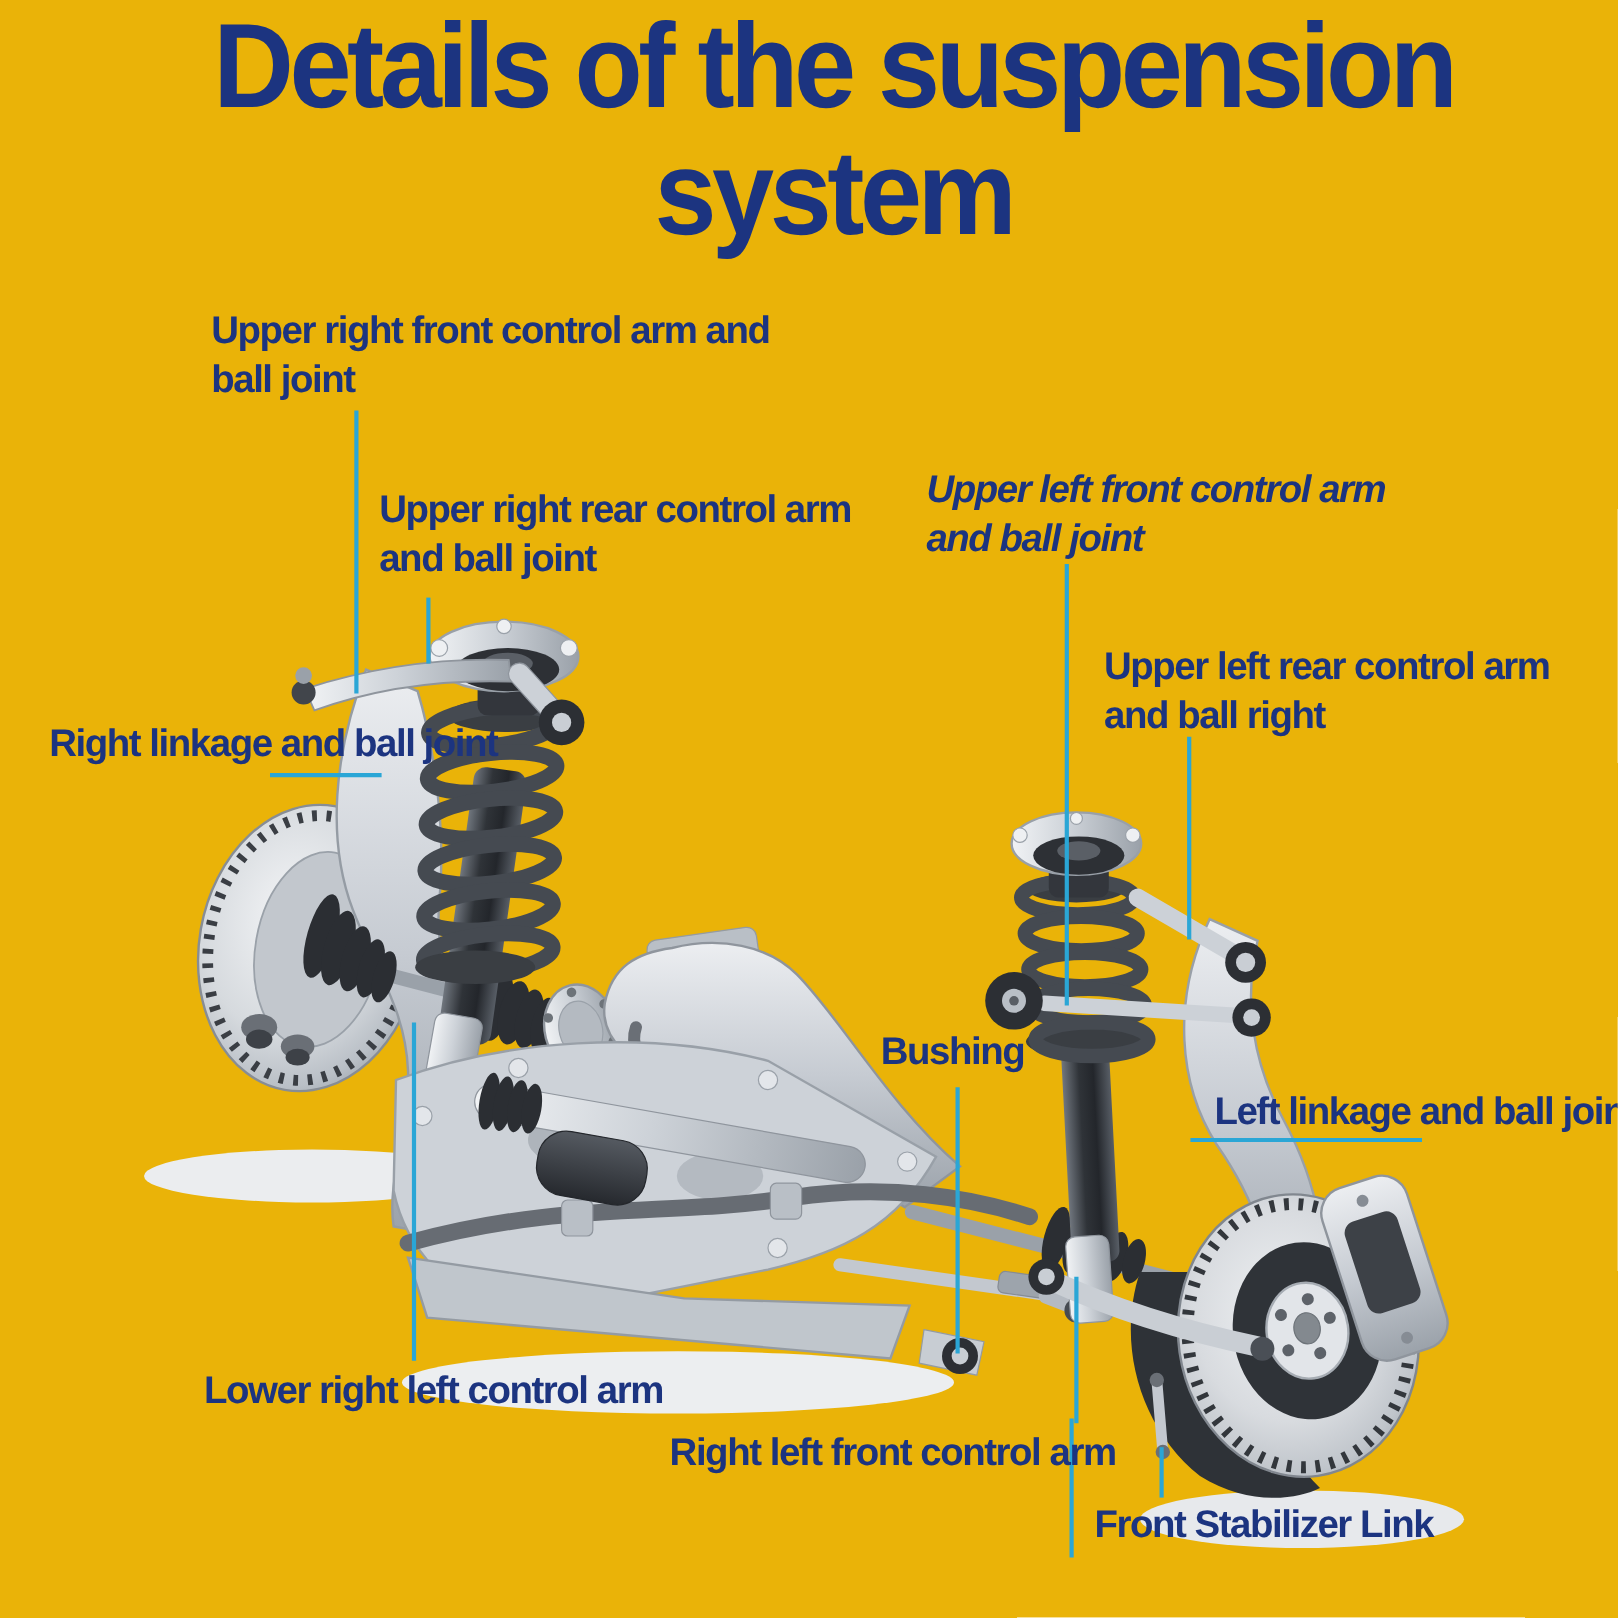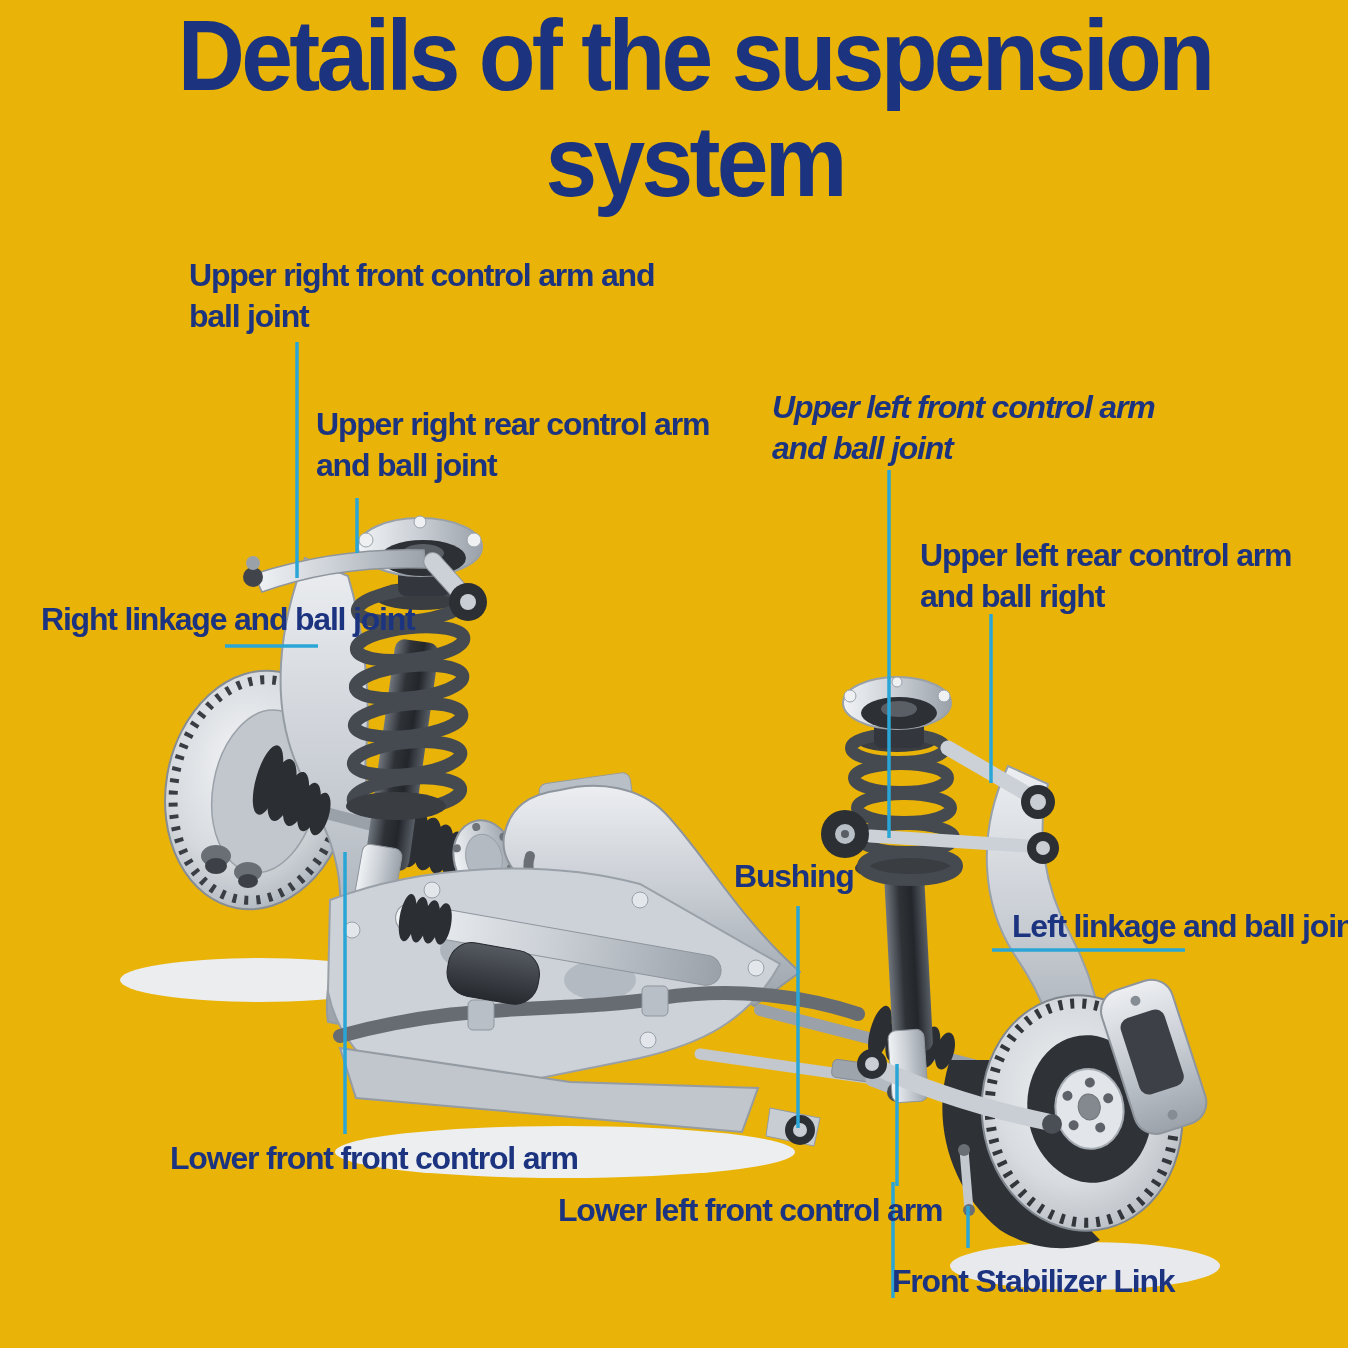--- a/index.html
+++ b/index.html
@@ -13,30 +13,30 @@
     font-size:100px; line-height:1.06; letter-spacing:-4px;
     transform:scaleX(.93); transform-origin:50% 0;
   }
   .illustration { position:absolute; left:0; top:0; width:1348px; height:1348px; }
   .label {
     position:absolute; color:#1c3480; font-weight:bold;
     font-size:32px; line-height:1.27; letter-spacing:-1.2px;
   }
   .nowrap { white-space:nowrap; }
   
-  #lb-0 { left:176px;  top:255px;  width:485px;margin-left:13px; }
+  #lb-0 { left:176px;  top:255px;  width:485px; }
   #lb-1 { left:316px;  top:404px;  width:410px; }
   #lb-2 { left:772px;  top:387px;  width:410px;font-style:italic; }
   #lb-3 { left:920px;  top:535px;  width:395px; }
   #lb-4 { left:5px;    top:599px;  width:375px;margin-left:36px; }
   #lb-5 { left:734px;  top:856px; }
   #lb-6 { left:1012px; top:905px;  width:355px; line-height:1.34; }
   #lb-7 { left:170px;  top:1138px; width:430px; }
   #lb-8 { left:558px;  top:1190px; width:410px; }
-  #lb-9 { left:892px;  top:1250px;margin-top:11px; }
+  #lb-9 { left:912px;  top:1250px; }
   #lb-10{ left:690px;  top:1300px; }
 </style>
 </head>
 <body>
 
 <div class="stage">
 
   <div class="title">
     <div>Details of the suspension</div>
     <div>system</div>
@@ -282,17 +282,17 @@
     </g>
   </svg>
 
   <div class="label" id="lb-0">Upper right front control arm and ball joint</div>
   <div class="label" id="lb-1">Upper right rear control arm and ball joint</div>
   <div class="label" id="lb-2">Upper left front control arm and ball joint</div>
   <div class="label" id="lb-3">Upper left rear control arm and ball right</div>
   <div class="label" id="lb-4">Right linkage and ball joint</div>
   <div class="label nowrap" id="lb-5">Bushing</div>
   <div class="label" id="lb-6">Left linkage and ball joint</div>
-  <div class="label" id="lb-7">Lower front front control arm</div>
-  <div class="label" id="lb-8">Lower left front control arm</div>
+  <div class="label" id="lb-7">Lower right left control arm</div>
+  <div class="label" id="lb-8">Right left front control arm</div>
   <div class="label nowrap" id="lb-9">Front Stabilizer Link</div>
 
 </div>
 
 </body></html>

